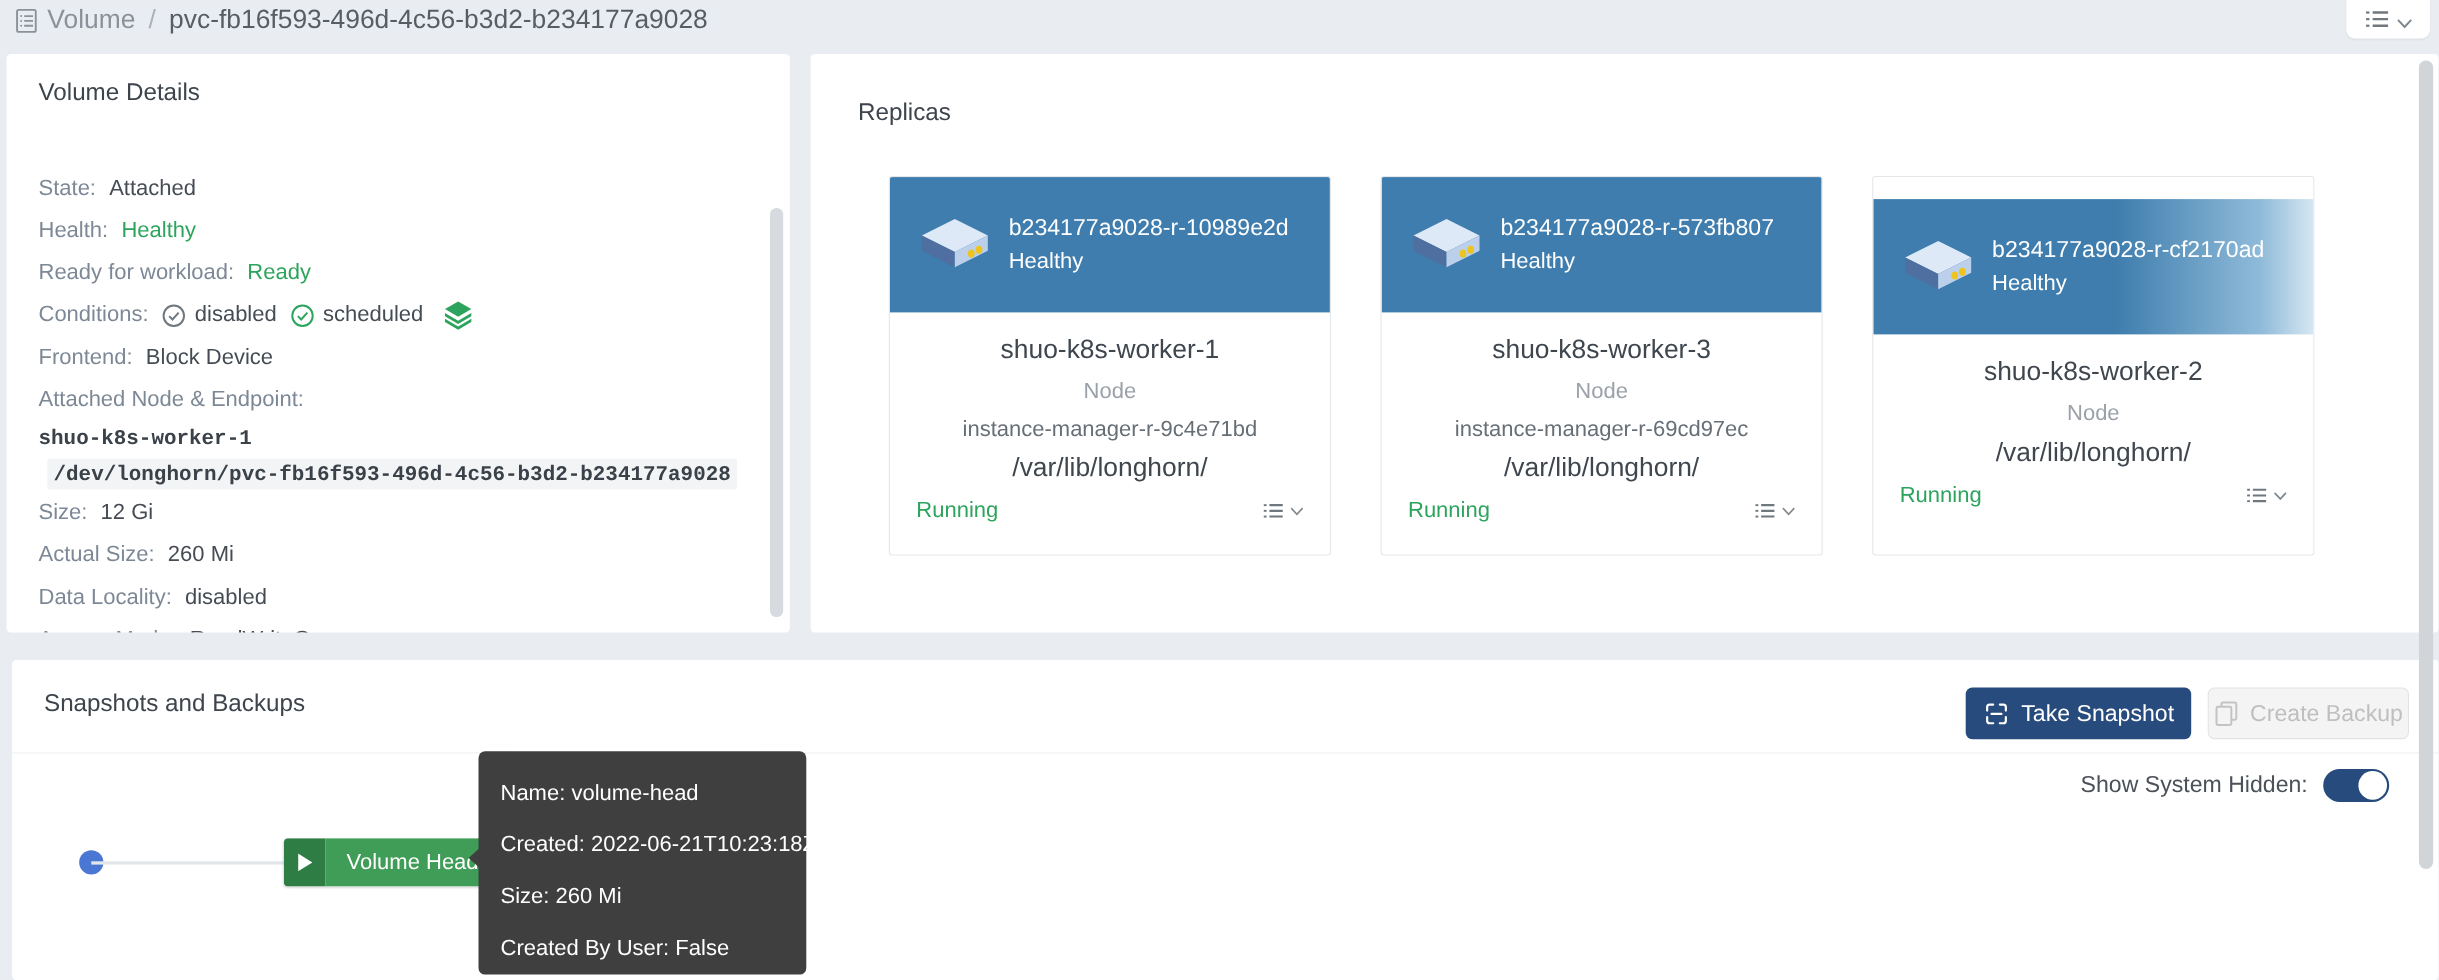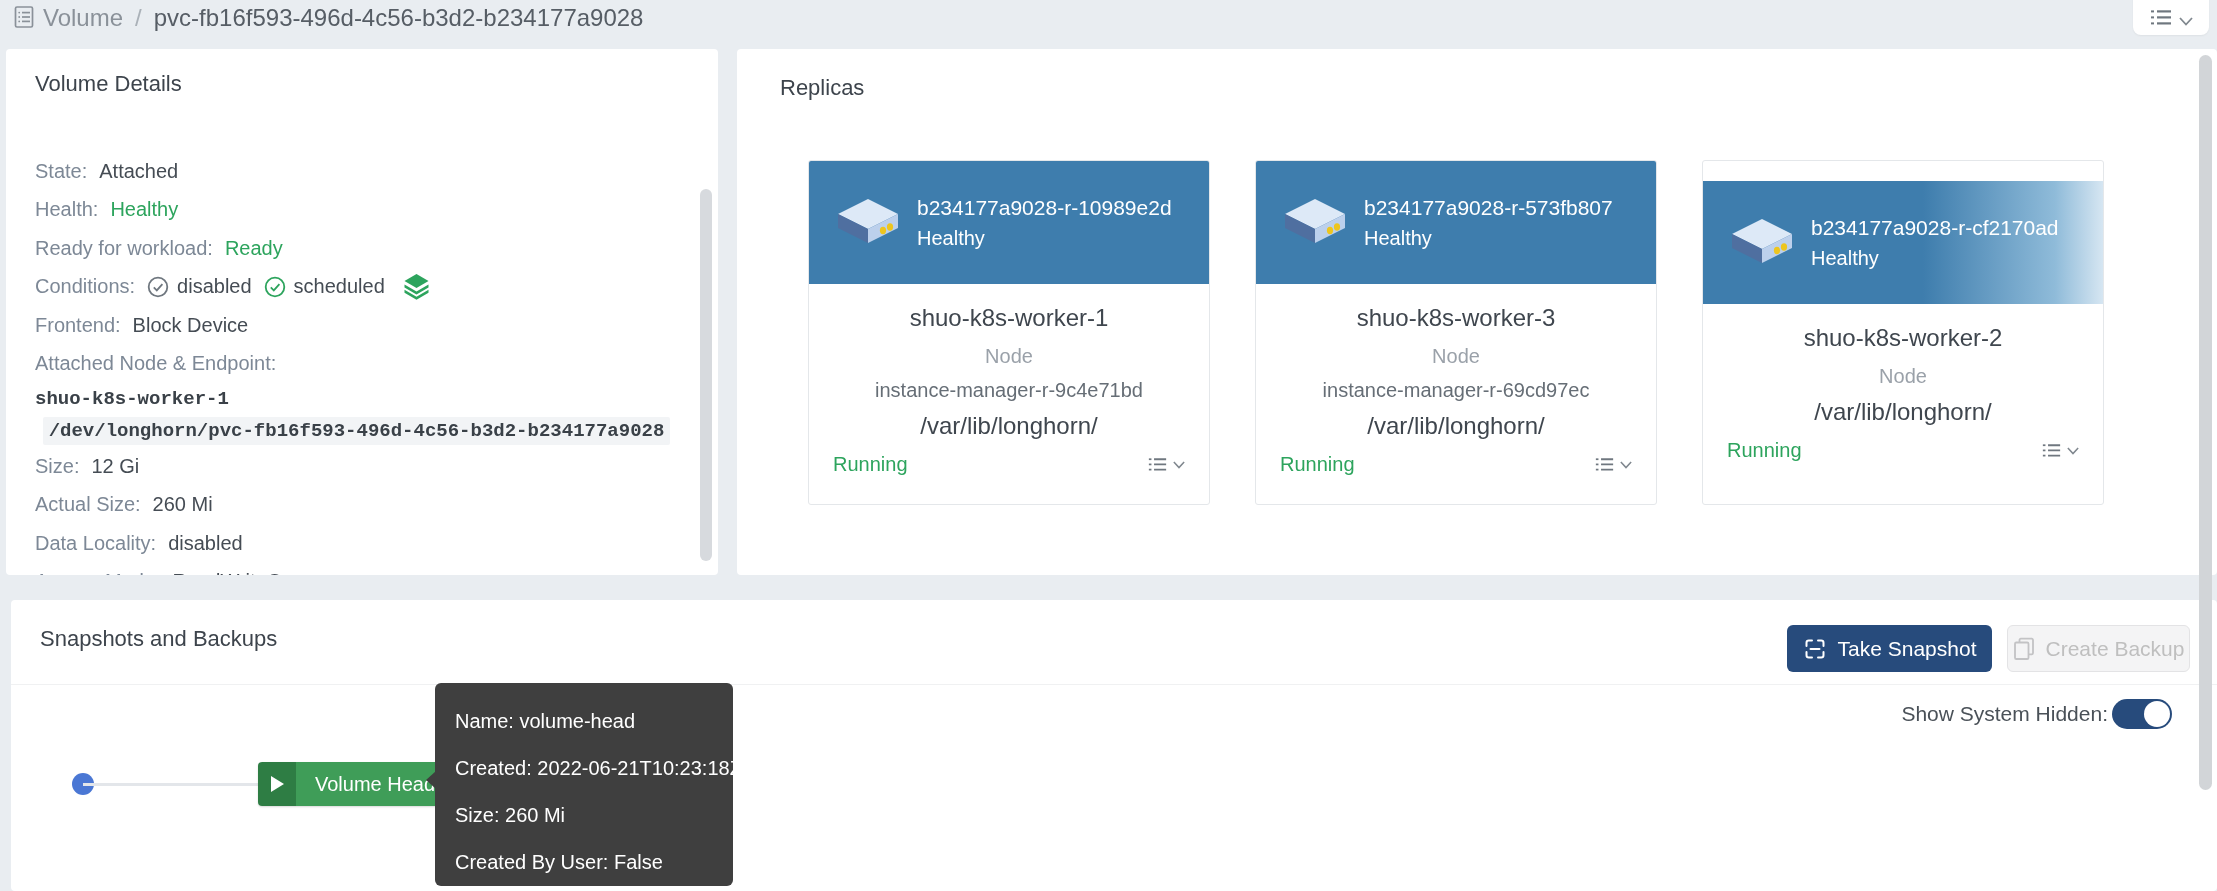--- a/index.html
+++ b/index.html
@@ -4,33 +4,33 @@
 <style>
   html,body{margin:0;padding:0;}
   body{
     width:2217px;height:891px;position:relative;overflow:hidden;
     background:#e9edf1;
     font-family:"Liberation Sans",sans-serif;
     -webkit-font-smoothing:antialiased;
   }
   
   .topbar{position:absolute;top:0;left:0;right:0;height:40px;}
-  .breadcrumb{position:absolute;left:14px;top:4px;display:flex;align-items:flex-start;gap:8px;font-size:24px;color:#8a9199;}
+  .breadcrumb{position:absolute;left:14px;top:4px;display:flex;align-items:flex-end;gap:8px;font-size:24px;color:#8a9199;}
   .breadcrumb .sep{color:#aab1b8;margin:0 4px;}
   .breadcrumb .vol-name{color:#565d65;}
   .topbar-menu-btn{position:absolute;right:8px;top:-9px;width:76px;height:44px;background:#ffffff;
     border-radius:8px;display:flex;align-items:flex-end;justify-content:center;gap:7px;
     padding-bottom:9px;box-sizing:border-box;box-shadow:0 1px 2px rgba(0,0,0,0.05);cursor:pointer;}
   
   .panel{position:absolute;background:#ffffff;border-radius:4px;}
   .panel-title{font-size:22px;color:#3d444c;}
   #panel-details{left:6px;top:49px;width:712px;height:526px;overflow:hidden;}
   #panel-details .panel-title{position:absolute;left:29px;top:22px;}
   #panel-replicas{left:737px;top:49px;right:0;height:526px;}
-  #panel-replicas .panel-title{position:absolute;left:43px;top:26px;}
+  #panel-replicas .panel-title{position:absolute;left:43px;top:40px;}
   #panel-snapshots{left:11px;top:600px;right:0;height:291px;}
   #panel-snapshots .panel-title{position:absolute;left:29px;top:26px;}
   
   .details-list{position:absolute;left:29px;top:103px;right:40px;font-size:20px;}
   .drow{height:38.5px;display:flex;align-items:center;gap:12px;white-space:nowrap;}
   .dlabel{color:#7d8896;}
   .dvalue{color:#454c54;}
   .green{color:#2da45d;}
   .cond-item{display:flex;align-items:center;gap:8px;color:#454c54;}
   .mono-line{height:31px;display:flex;align-items:center;font-family:"Liberation Mono",monospace;font-size:19px;color:#3a4148;font-weight:bold;}
@@ -52,21 +52,21 @@
   .rc-im{margin-top:11px;font-size:20px;color:#666e76;}
   .rc-path{margin-top:10px;font-size:24px;color:#3f464e;}
   .rc-footer{display:flex;justify-content:space-between;align-items:center;padding:13px 24px 0 24px;}
   .rc-status{font-size:20px;color:#2da45d;}
   .rc-menu{display:flex;align-items:center;gap:6px;cursor:pointer;}
   
   .btn{display:flex;align-items:center;justify-content:center;gap:11px;height:47px;border-radius:6px;font-size:21px;box-sizing:border-box;cursor:pointer;}
   .btn-primary{position:absolute;top:25px;right:225px;width:205px;background:#274b7c;color:#ffffff;}
   .btn-disabled{position:absolute;top:25px;right:27px;width:183px;background:#f4f4f5;color:#bfbfbf;border:1px solid #e3e3e5;cursor:not-allowed;}
   .snap-divider{position:absolute;left:0;right:0;top:84px;height:1px;background:#f0f1f2;}
-  .toggle-row{position:absolute;top:99px;right:45px;display:flex;align-items:center;gap:4px;}
+  .toggle-row{position:absolute;top:99px;right:45px;display:flex;align-items:center;gap:14px;}
   .toggle-label{font-size:21px;color:#4a5158;}
   .toggle{width:60px;height:30px;border-radius:15px;background:#274b7c;position:relative;cursor:pointer;flex:0 0 auto;}
   .toggle-knob{position:absolute;top:2px;right:2px;width:26px;height:26px;border-radius:50%;background:#ffffff;}
   .timeline-dot{position:absolute;left:61px;top:173px;width:22px;height:22px;border-radius:50%;background:#4a77d4;cursor:pointer;}
   .timeline-line{position:absolute;left:72px;top:183px;width:175px;height:3px;background:#e3e6ea;}
   .volume-head-btn{position:absolute;left:247px;top:162px;height:44px;display:flex;border-radius:4px;overflow:hidden;cursor:pointer;box-shadow:0 1px 2px rgba(0,0,0,0.15);}
   .vh-play{width:38px;background:#2e7d44;display:flex;align-items:center;justify-content:center;}
   .vh-label{background:#3f9d58;color:#fff;font-size:20px;display:flex;align-items:center;padding:0 19px;}
   
   .tooltip{position:absolute;left:424px;top:83px;width:298px;height:203px;background:#3f3f3f;border-radius:6px;

